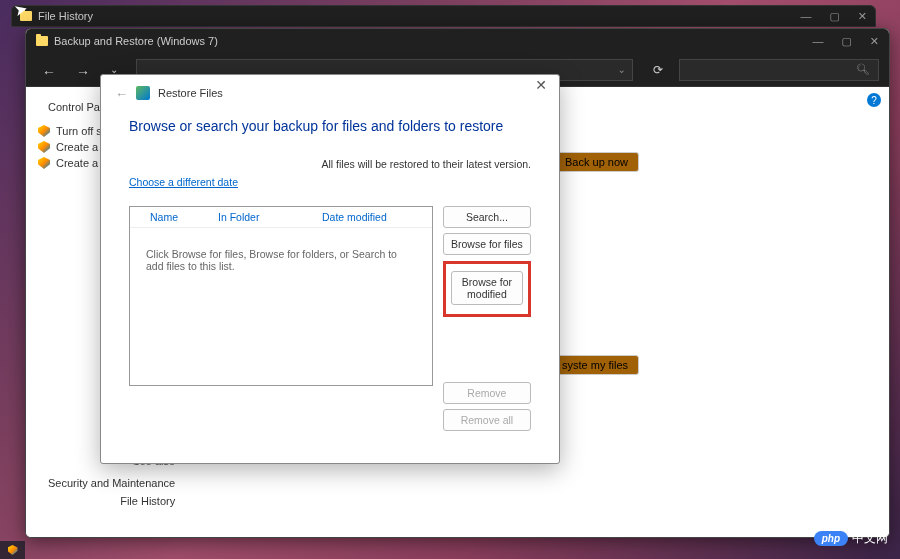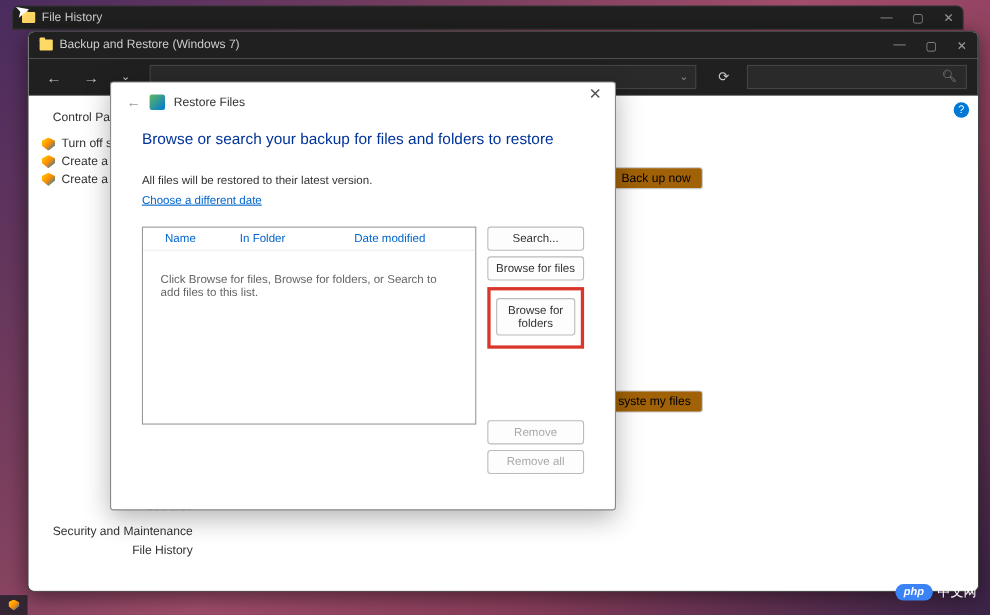--- a/index.html
+++ b/index.html
@@ -46,21 +46,21 @@
     
     .dialog { position: absolute; top: 74px; left: 100px; width: 460px; height: 390px; background: #fff; border: 1px solid #888; border-radius: 3px; box-shadow: 0 6px 24px rgba(0,0,0,0.3); }
     .dialog-close { position: absolute; top: 2px; right: 6px; color: #555; font-size: 14px; cursor: pointer; padding: 0 6px; }
     .dialog-header { padding: 10px 14px 2px; display: flex; align-items: center; gap: 8px; }
     .dialog-header .back-arrow { color: #999; font-size: 13px; }
     .dialog-header .dlg-icon { width: 14px; height: 14px; background: linear-gradient(135deg,#5fb85f,#0078d4); border-radius: 2px; }
     .dialog-header .dlg-title { font-size: 11px; color: #333; }
     
     .dialog-body { padding: 16px 28px 0; }
     .dlg-heading { color: #003399; font-size: 14px; font-weight: 400; margin-bottom: 24px; }
-    .dlg-sub { font-size: 10.5px; color: #333; margin-bottom: 2px; }
+    .dlg-sub { font-size: 10.5px; color: #333; margin-bottom: 2px; text-align: right; }
     .dlg-link { font-size: 10.5px; color: #0066cc; text-decoration: underline; cursor: pointer; }
     
     .list-area { display: flex; gap: 10px; margin-top: 16px; }
     .list-box { width: 310px; height: 180px; border: 1px solid #999; background: #fff; }
     .list-header { display: flex; padding: 4px 0; border-bottom: 1px solid #eee; }
     .list-header span { font-size: 10.5px; color: #0066cc; }
     .col-name { width: 88px; padding-left: 20px; }
     .col-folder { width: 104px; }
     .col-date { flex: 1; }
     .list-empty { padding: 20px 16px; font-size: 10.5px; color: #666; }
@@ -174,21 +174,21 @@
           <span class="col-name">Name</span>
           <span class="col-folder">In Folder</span>
           <span class="col-date">Date modified</span>
         </div>
         <div class="list-empty">Click Browse for files, Browse for folders, or Search to add files to this list.</div>
       </div>
       <div class="btn-column">
         <button class="btn">Search...</button>
         <button class="btn">Browse for files</button>
         <div class="highlight-box">
-          <button class="btn">Browse for folders</button>
+          <button class="btn">Browse for modified</button>
         </div>
         <div class="btn-spacer"></div>
         <button class="btn disabled">Remove</button>
         <button class="btn disabled">Remove all</button>
       </div>
     </div>
   </div>
 </div>
 
 <div class="taskbar">

